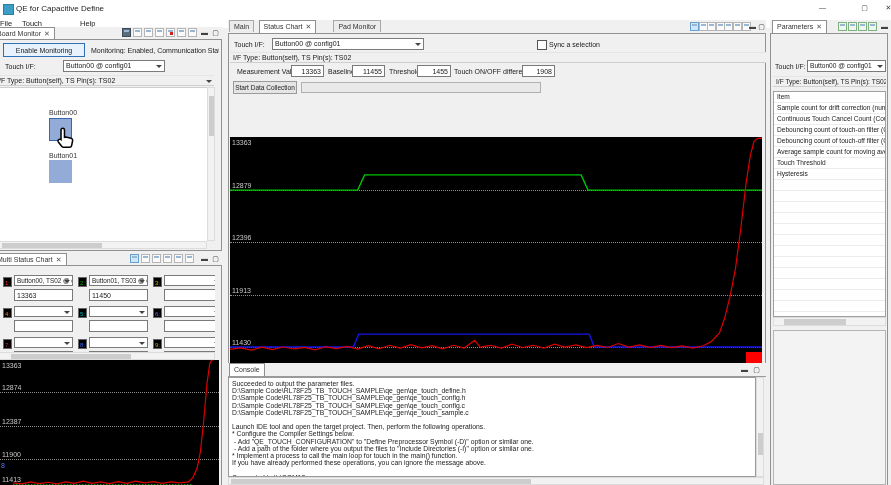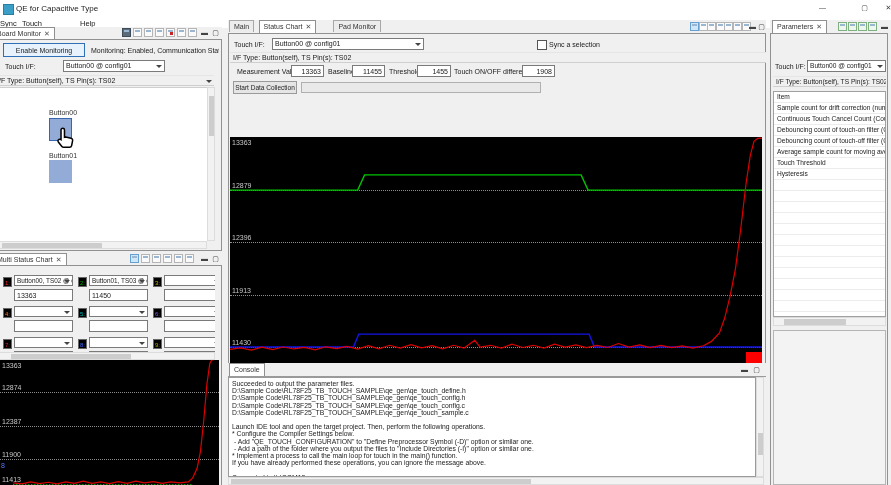--- a/index.html
+++ b/index.html
@@ -40,28 +40,28 @@
   .consoleline{white-space:pre;line-height:7.2px;font-size:6.8px;color:#222;}
   .prow{height:10px;line-height:10px;border-bottom:1px solid #ececec;white-space:nowrap;
         overflow:hidden;padding-left:3px;color:#222;}
   .lbl{position:absolute;white-space:nowrap;}
 </style>
 </head>
 <body>
 
 <div class="abs" style="left:0;top:0;width:891px;height:17px;background:#fff;border-bottom:1px solid #e0e0e0;">
   <div class="abs" style="left:3px;top:4px;width:9px;height:9px;background:#3a9ec6;border:1px solid #2a7ea0;"></div>
-  <span class="lbl" style="left:16px;top:4px;font-size:8px;color:#222;">QE for Capacitive Type</span>
+  <span class="lbl" style="left:16px;top:4px;font-size:8px;color:#222;">QE for Capacitive Define</span>
   <span class="minbtn" style="left:818px;top:3px;">—</span>
   <span class="maxbtn" style="left:860px;top:3px;">▢</span>
   <span class="maxbtn" style="left:884px;top:3px;">✕</span>
 </div>
 
 <div class="abs" style="left:-4px;top:17px;width:895px;height:11px;background:#fff;" id="menubar">
-    <div class="abs" style="left: 4px; top: 2px; font-size: 7.5px; color: rgb(34, 34, 34);">Sync</div>
+    <div class="abs" style="left: 4px; top: 2px; font-size: 7.5px; color: rgb(34, 34, 34);">File</div>
     <div class="abs" style="left: 26px; top: 2px; font-size: 7.5px; color: rgb(34, 34, 34);">Touch</div>
     <div class="abs" style="left: 48px; top: 2px; font-size: 7.5px; color: rgb(34, 34, 34); padding-left: 36px;">Help</div>
   </div>
 
 <div class="abs" id="leftwrap" style="left:-8px;top:0;width:230px;height:485px;">
 
   <div class="tabrow" style="left:0;top:27px;width:230px;height:12px;">
     <div class="tab active" style="left:0;">
       <span>Board Monitor</span><span class="tclose">✕</span>
     </div>

